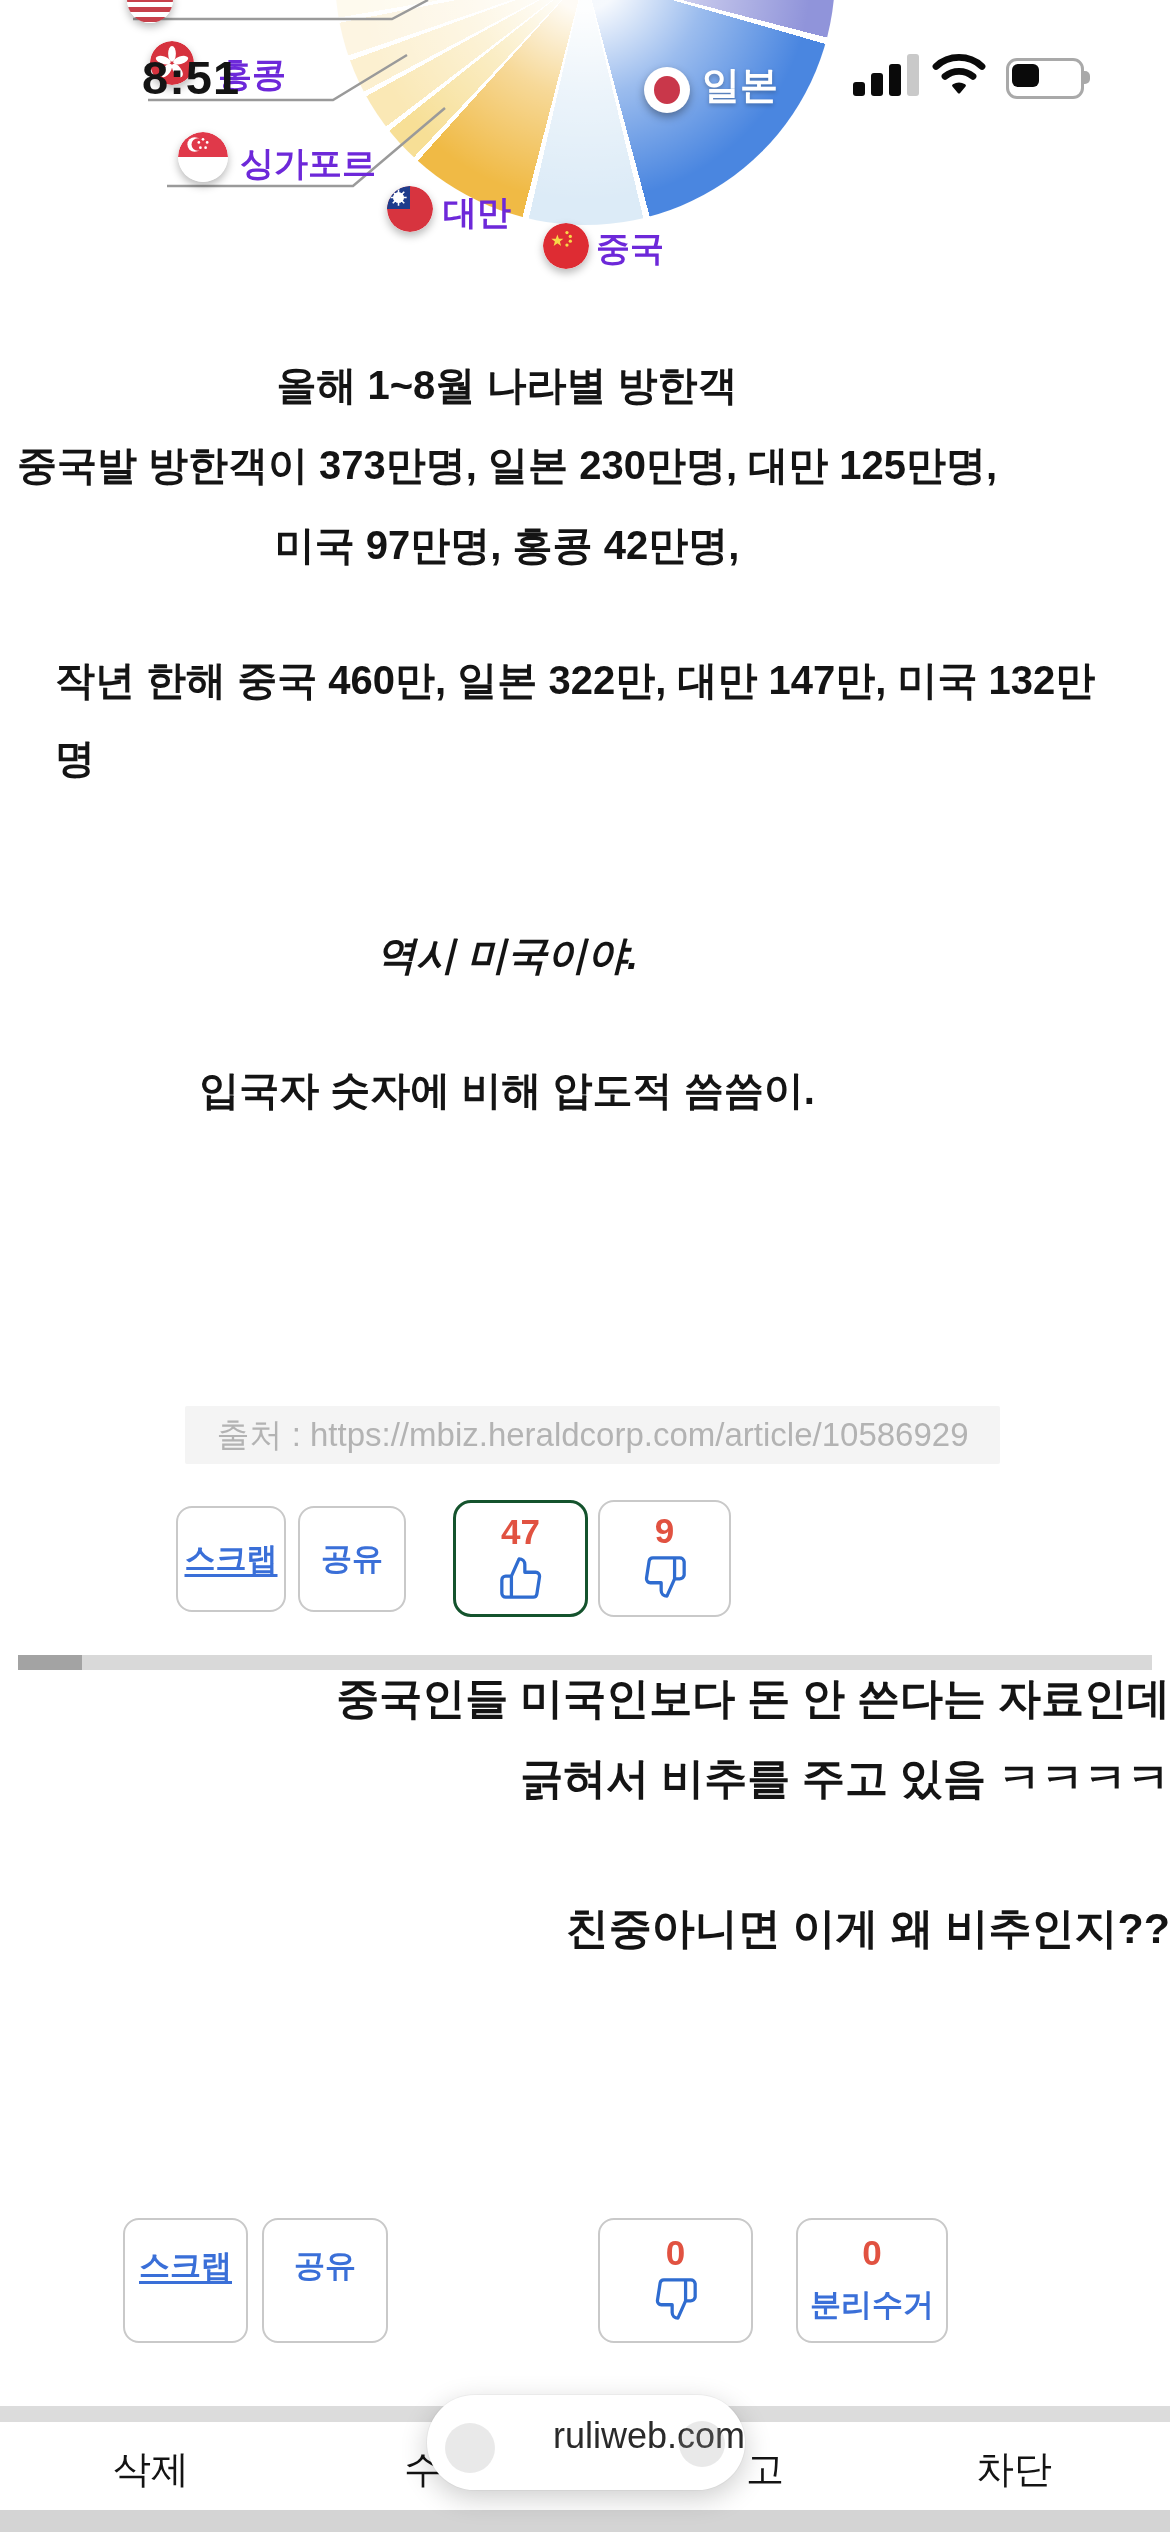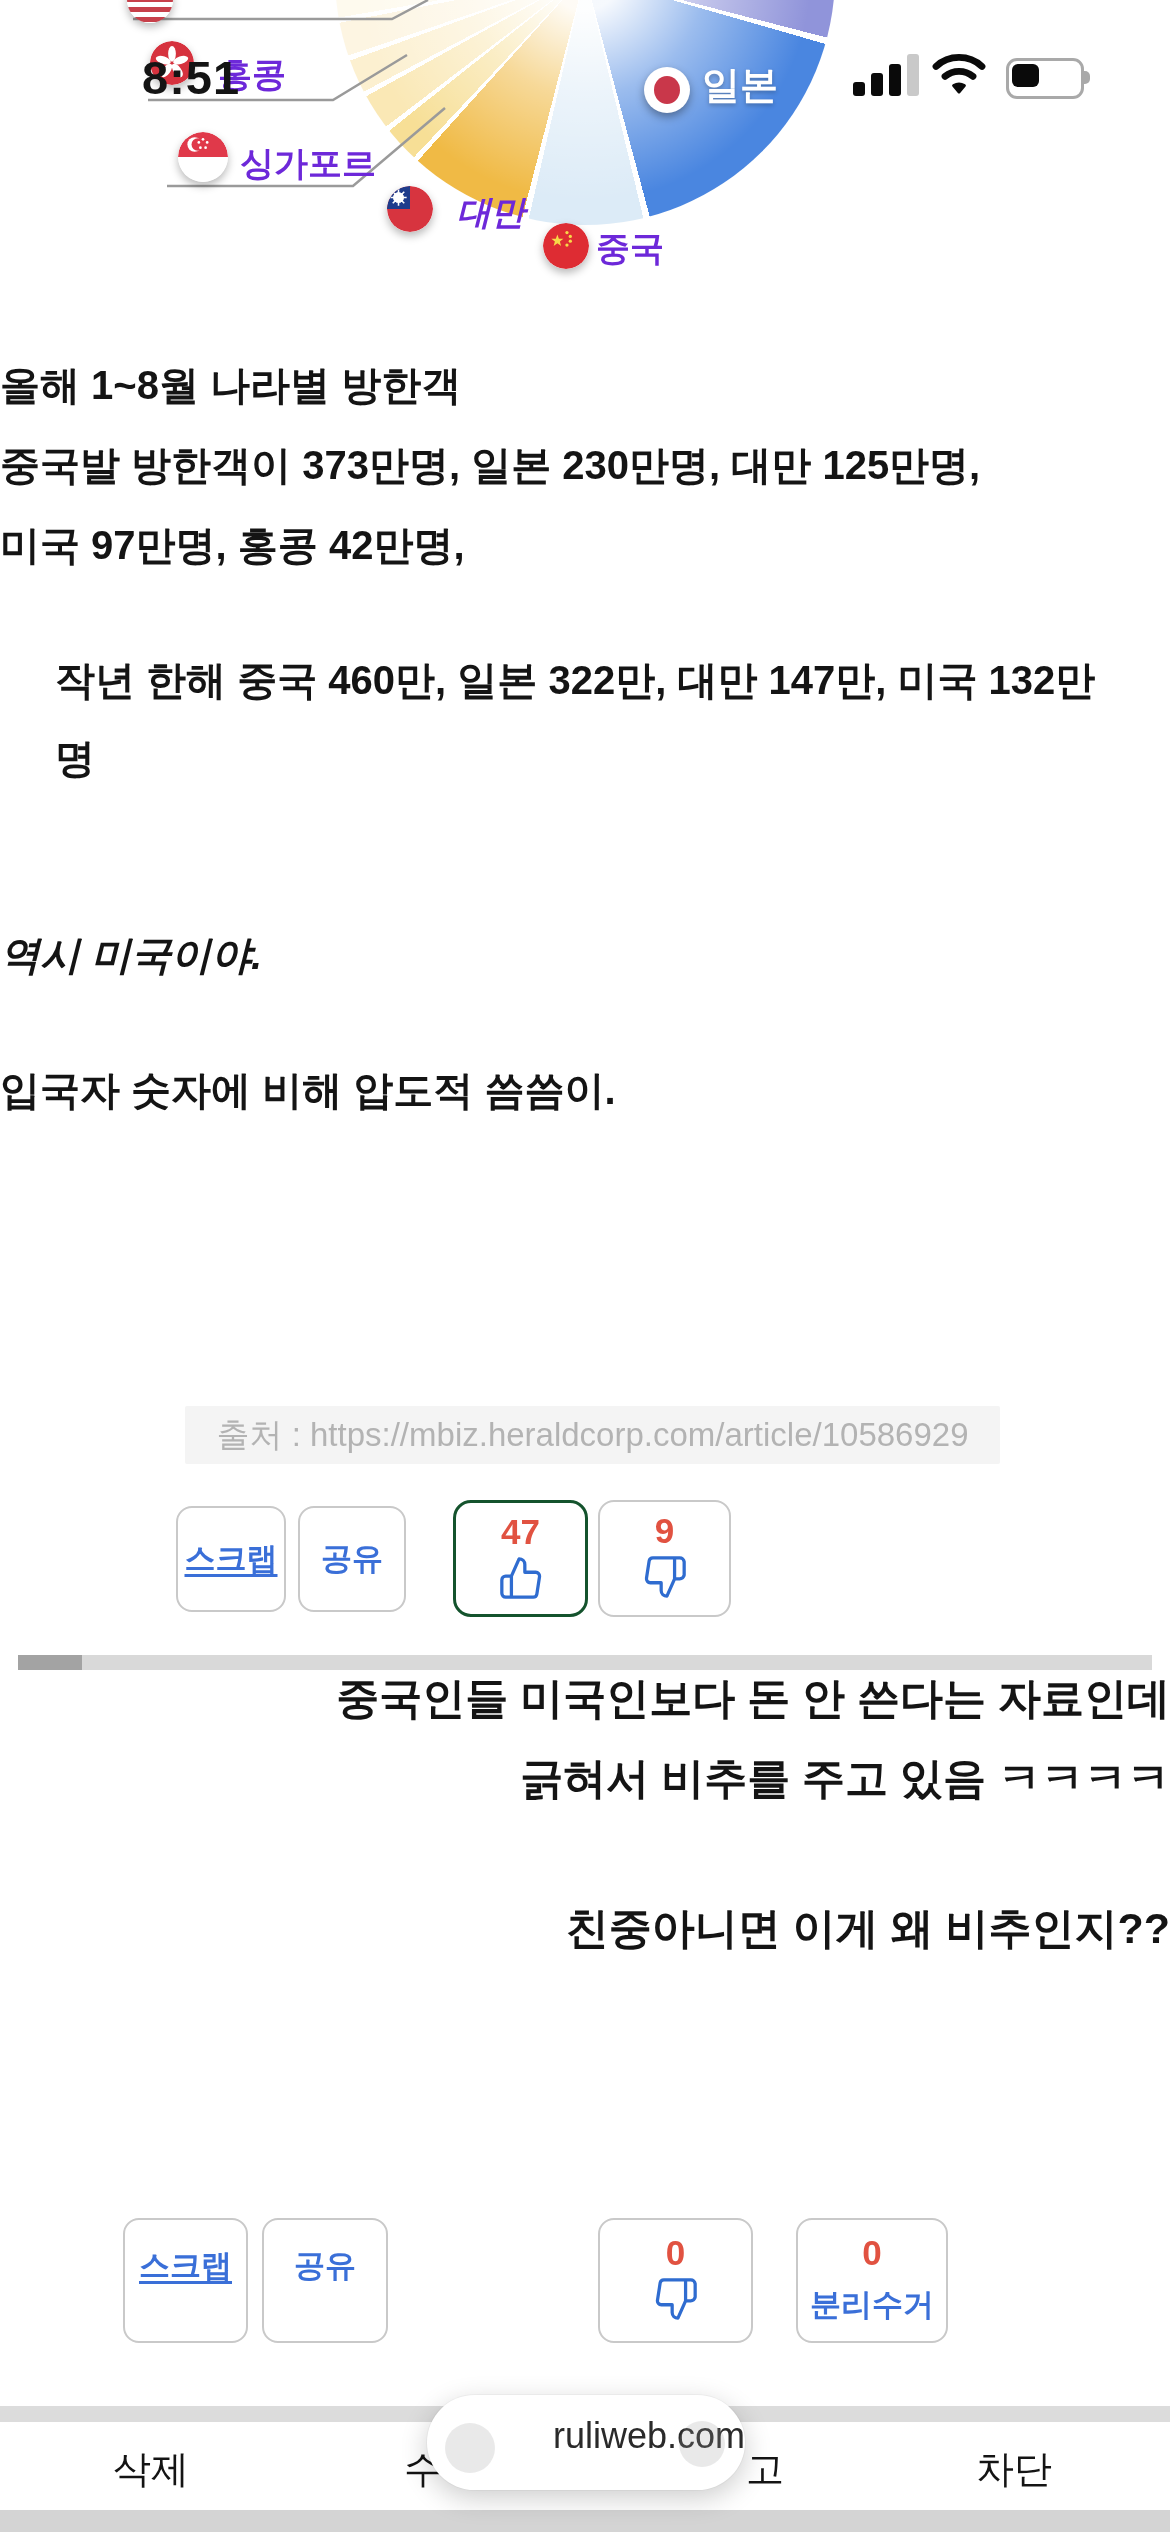--- a/index.html
+++ b/index.html
@@ -55,26 +55,26 @@
     background:repeating-linear-gradient(180deg,#c7404a 0 5px,#ffffff 5px 10px);}
   .flag-hk{left:150px; top:41px; width:44px; height:44px;}
   .flag-sg{left:178px; top:132px; width:50px; height:50px;}
   .flag-tw{left:387px; top:186px; width:46px; height:46px;}
   .flag-cn{left:543px; top:223px; width:46px; height:46px;}
   .flag-jp{left:644px; top:67px; width:46px; height:46px; background:#ffffff; box-shadow:0 4px 9px rgba(0,0,0,.35);}
   .flag-jp .dot{position:absolute; left:10px; top:9px; width:26px; height:28px; border-radius:50%; background:#c9374a;}
   .chart-label{z-index:4; font-size:34px; font-weight:700; color:#6d28d9; white-space:nowrap;}
   .lab-hk{left:218px; top:52px;}
   .lab-sg{left:240px; top:141px;}
-  .lab-tw{left:457px; top:190px;font-style:italic;}
+  .lab-tw{left:443px; top:190px;}
   .lab-cn{left:596px; top:226px;}
   .lab-jp{left:702px; top:60px; font-size:38px; color:#ffffff; text-shadow:0 2px 4px rgba(0,0,0,.25); z-index:4;}
 
   
-  .bodyline{left:0; width:1014px; text-align:left; font-size:40px; font-weight:600; line-height:48px;}
+  .bodyline{left:0; width:1014px; text-align:center; font-size:40px; font-weight:600; line-height:48px;}
   .l1{top:361px;} .l2{top:441px;} .l3{top:521px;}
   .para2{left:55px; top:641px; width:1070px; text-align:left; font-size:40px; font-weight:600; line-height:78px;}
   .l5{top:931px;font-style:italic;} .l6{top:1066px;}
 
   .source-box{left:185px; top:1406px; width:815px; height:58px; background:#f4f4f4; border-radius:2px;
     text-align:center; line-height:58px; font-size:33px; color:#b3b3b3; white-space:nowrap;}
 
   
   .btn{background:#ffffff; border:2px solid #c9c9c9; border-radius:16px; text-align:center; box-sizing:border-box;}
   .btn .blab{font-size:31px; font-weight:700; color:#3a6fd8;}

